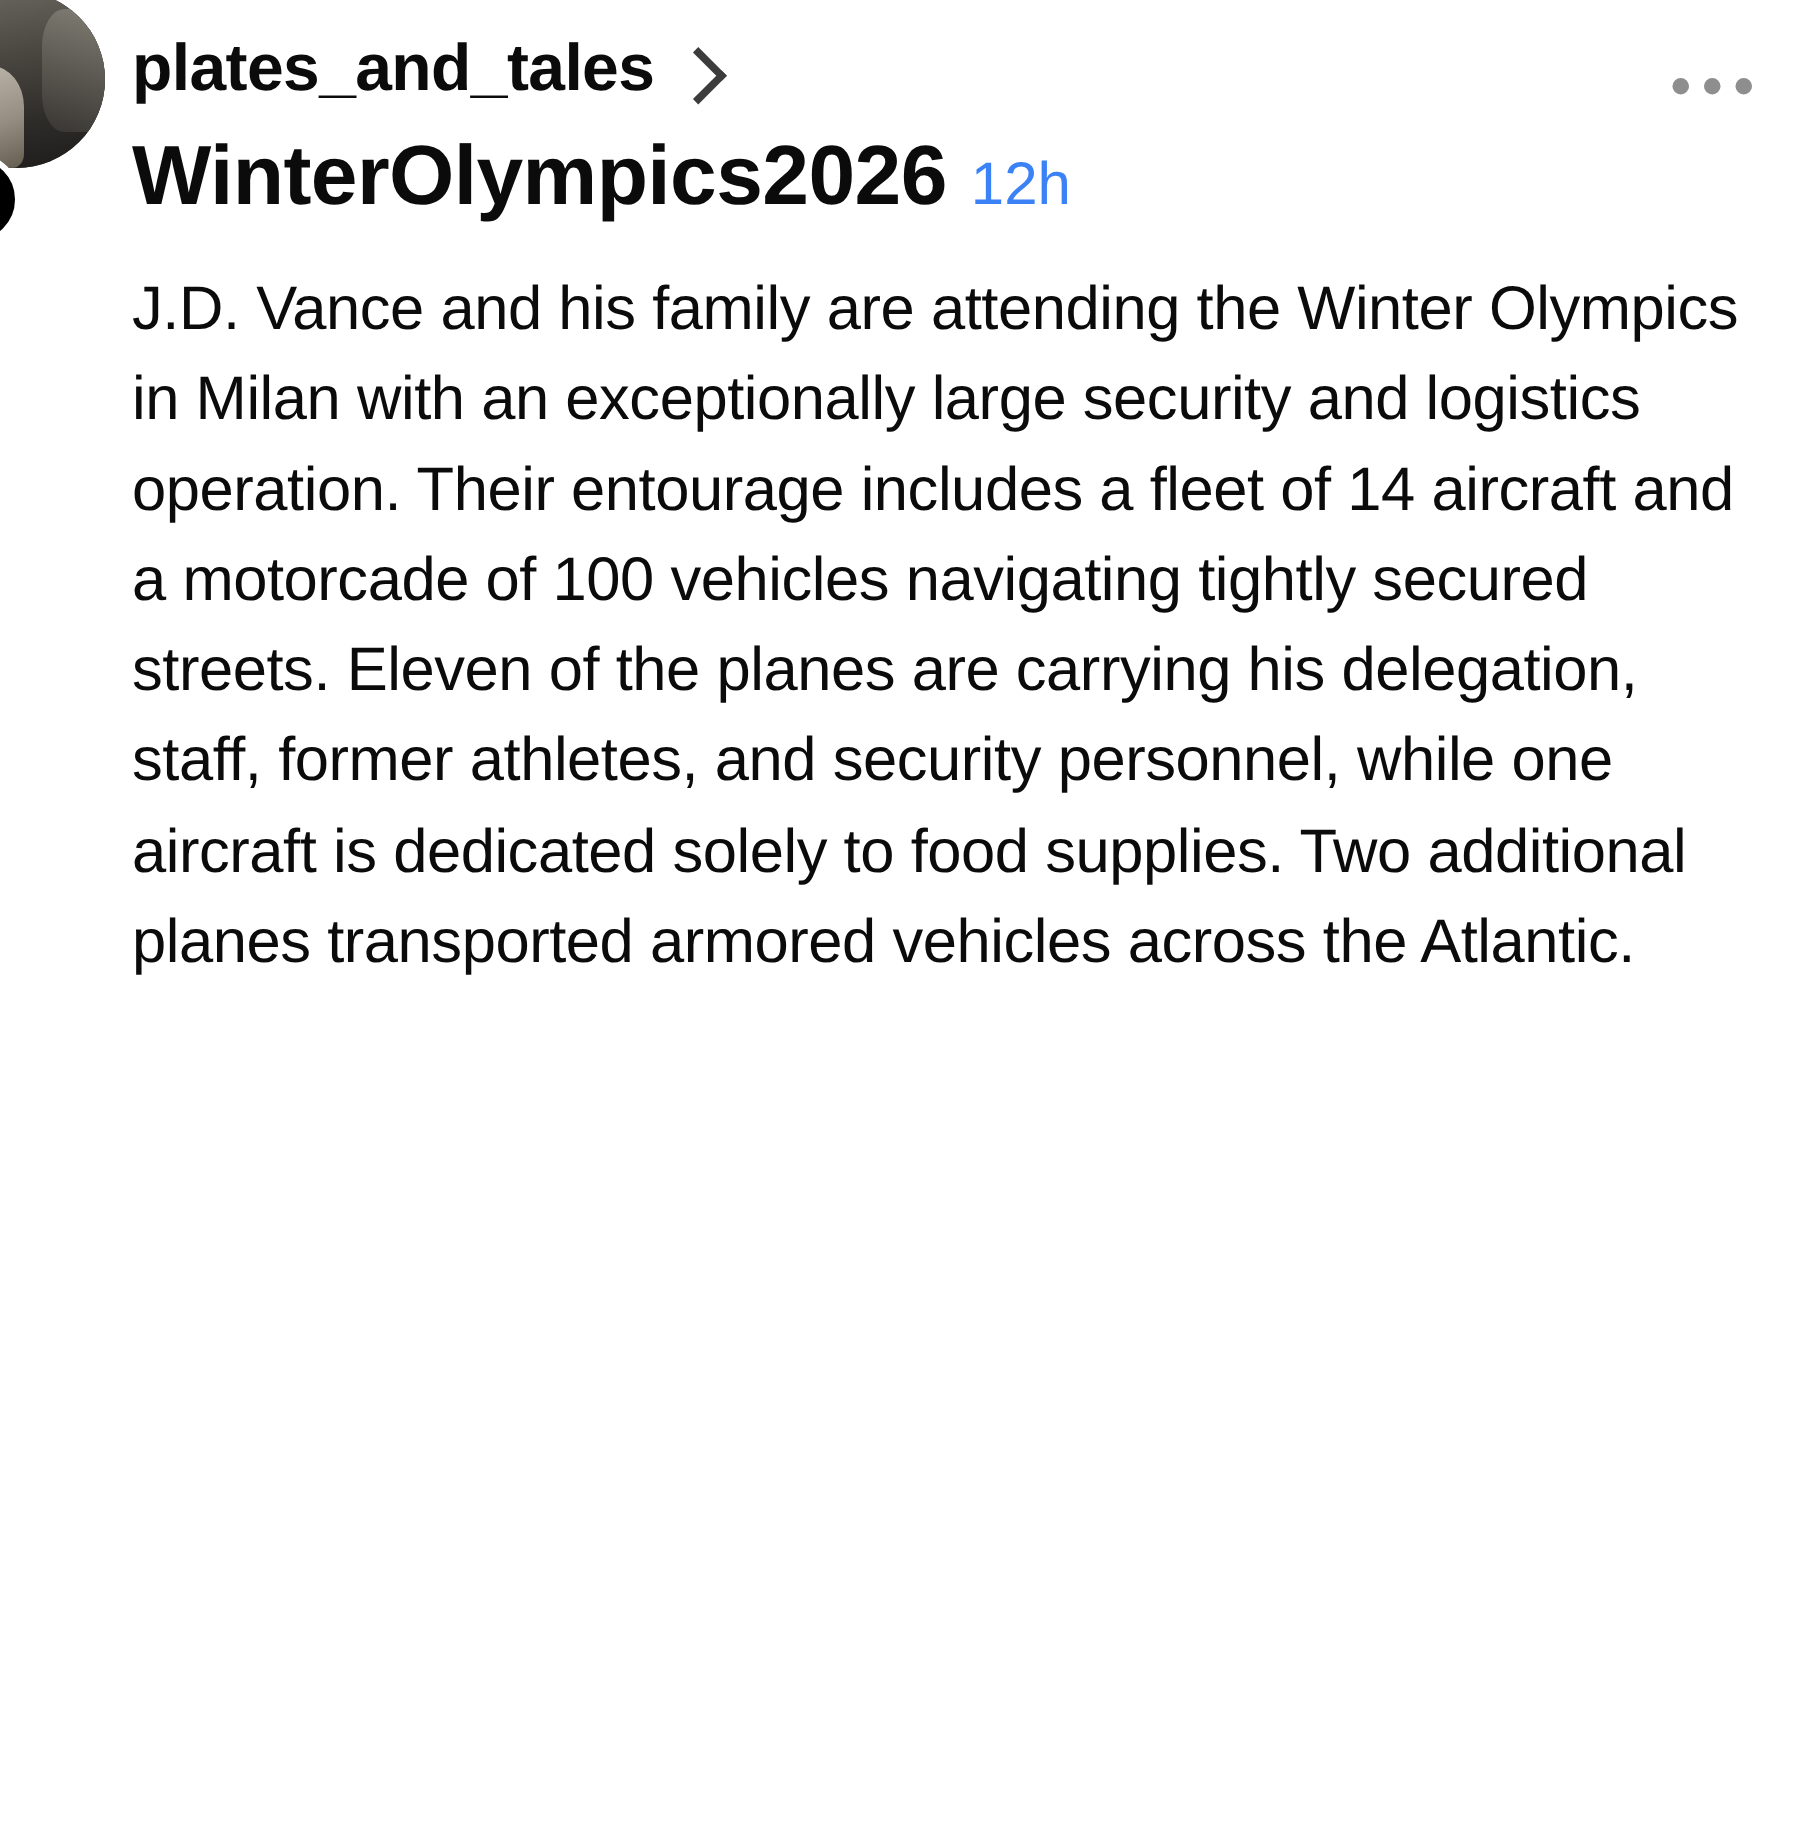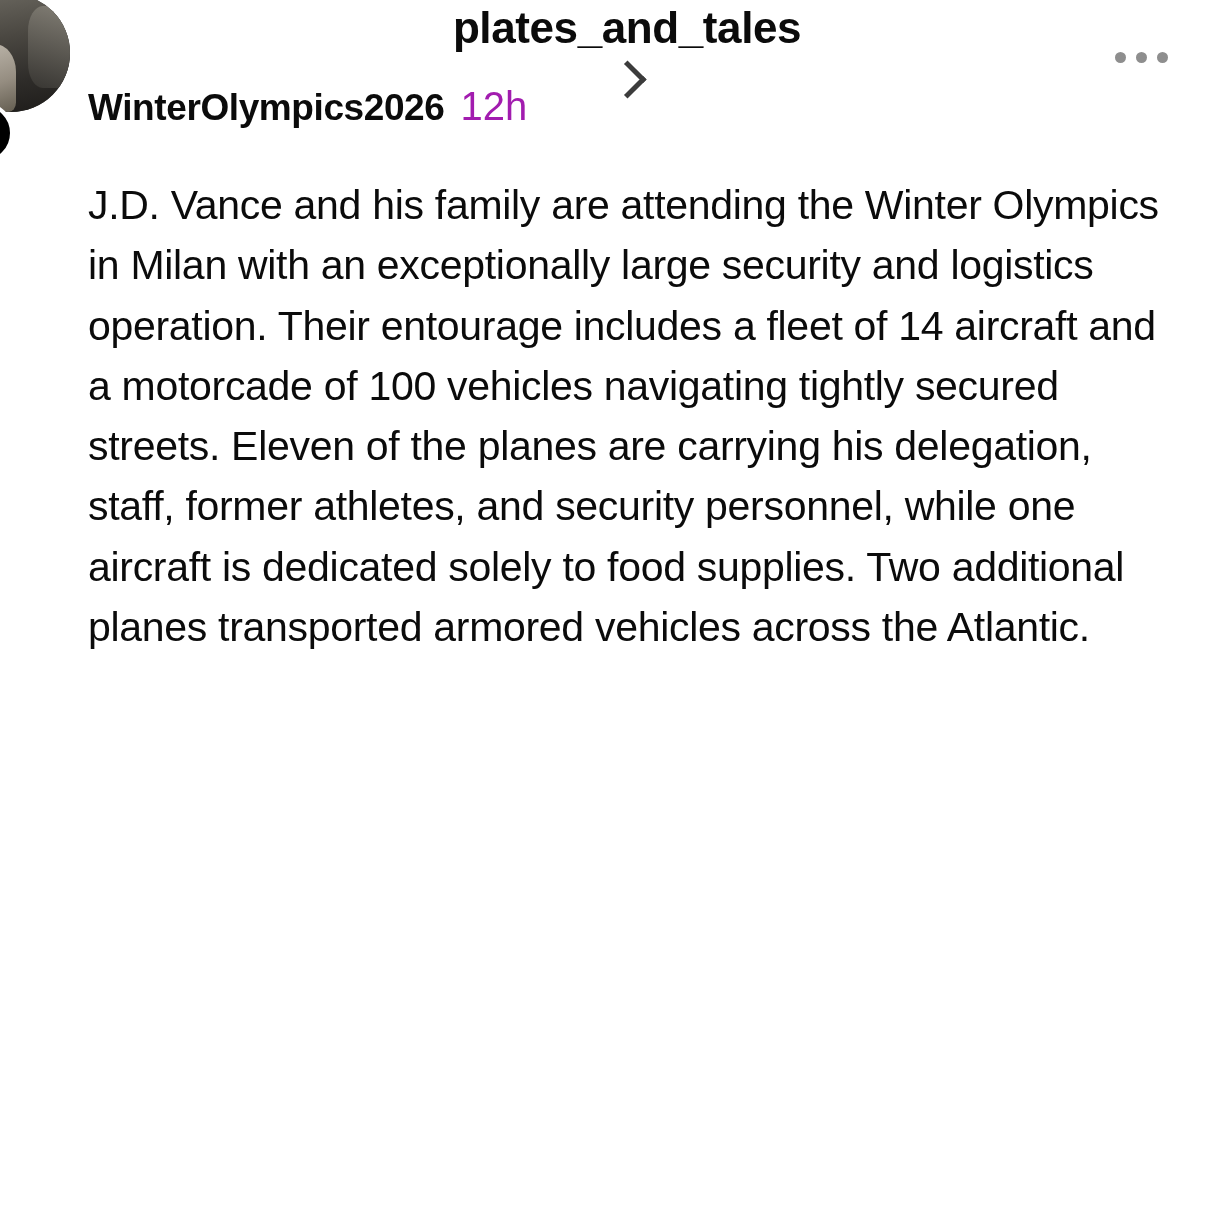--- a/index.html
+++ b/index.html
@@ -85,24 +85,23 @@
 
   
   .header {
     position: absolute;
     left: 88px;
     top: 6px;
     right: 40px;
   }
   .line-1 {
     display: flex;
-    align-items: center;
+    align-items: flex-end;
     gap: 16px;
     height: 62px;
-    flex-direction: column;
   }
   .username {
     font-size: 44px;
     font-weight: 700;
     letter-spacing: -0.4px;
     line-height: 1;
     color: #0b0b0b;
   }
   .chev {
     display: inline-block;
@@ -114,29 +113,29 @@
     margin-bottom: 4px;
     flex: none;
   }
   .line-2 {
     display: flex;
     align-items: baseline;
     gap: 16px;
     margin-top: 16px;
   }
   .tag {
-    font-size: 37px;
+    font-size: 56px;
     font-weight: 700;
     letter-spacing: -0.4px;
     color: #0b0b0b;
   }
   .timestamp {
     font-size: 40px;
     font-weight: 400;
-    color: #a21caf;
+    color: #3b82f6;
   }
 
   
   .more-btn {
     position: absolute;
     right: 38px;
     top: 52px;
     display: flex;
     gap: 10px;
     align-items: center;

